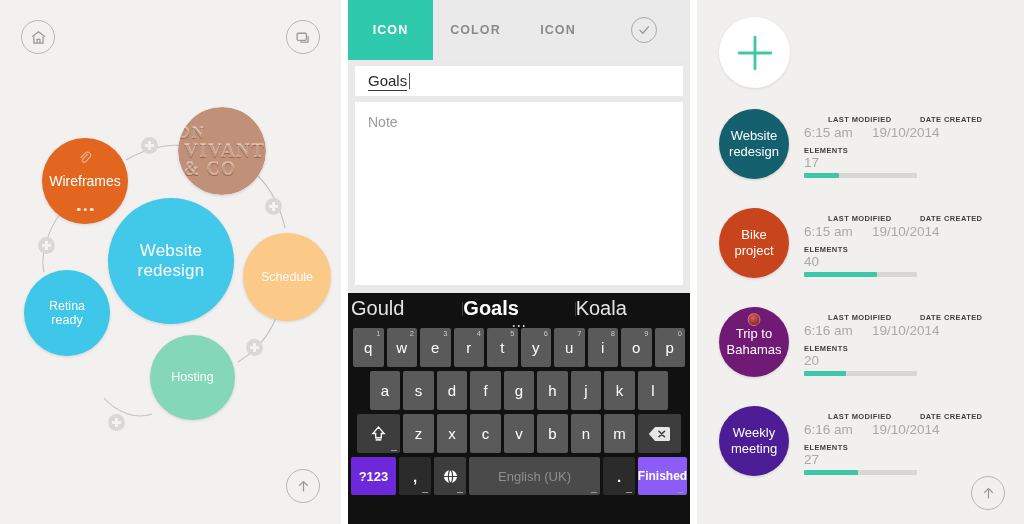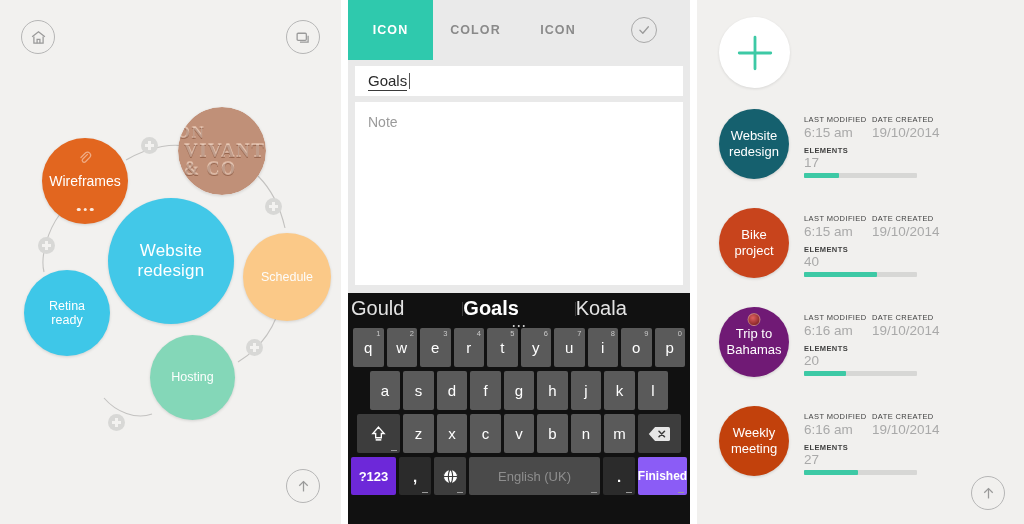--- a/index.html
+++ b/index.html
@@ -168,21 +168,21 @@
     display: flex; align-items: center; justify-content: center;
     color: #ffffff; font-size: 13px; line-height: 1.2; text-align: center;
     box-shadow: 0 1px 3px rgba(0,0,0,0.14);
   }
   .pbadge { position: absolute; top: 6px; left: 50%; transform: translateX(-50%);
             width: 13px; height: 13px; border-radius: 50%;
             background: radial-gradient(circle at 40% 35%, #e06060, #8e2a2a 70%, #5b1414);
             border: 1px solid rgba(255,255,255,.35); }
   .pmeta { position: absolute; left: 107px; top: 10px; width: 210px; }
   .meta-hdrs { display: flex; }
-  .meta-hdr { font-size: 7.5px; font-weight: normal; color: #3f3f3f; letter-spacing: .4px; }
+  .meta-hdr { font-size: 7.5px; font-weight: bold; color: #3f3f3f; letter-spacing: .4px; margin-left: 24px; }
   .h-mod { width: 68px; }
   .meta-vals { display: flex; margin-top: 1px; }
   .meta-val { font-size: 13.5px; color: #a9a9a9; }
   .v-mod { width: 68px; }
   .meta-elem-hdr { font-size: 7.5px; font-weight: bold; color: #3f3f3f; letter-spacing: .4px; margin-top: 6px; }
   .meta-elem-val { font-size: 13.5px; color: #a9a9a9; margin-top: 0px; }
   .bar-track { width: 113px; height: 5px; background: #d7d7d5; border-radius: 1px; margin-top: 3px; }
   .bar-fill { height: 5px; background: #3dc9a5; border-radius: 1px; }
 </style>
 </head>
@@ -545,21 +545,21 @@
           </div>
           <div class="meta-elem-hdr">ELEMENTS</div>
           <div class="meta-elem-val">20</div>
           <div class="bar-track">
             <div class="bar-fill" style="width:37%"></div>
           </div>
         </div>
       </div>
 
       <div class="prow">
-        <div class="pcircle" style="background:#c2410c;">
+        <div class="pcircle" style="background:#4c1d95;">
           <span>
             <span>Weekly</span><br>
             <span>meeting</span>
           </span>
         </div>
         <div class="pmeta">
           <div class="meta-hdrs">
             <span class="meta-hdr h-mod">LAST MODIFIED</span>
             <span class="meta-hdr">DATE CREATED</span>
           </div>

